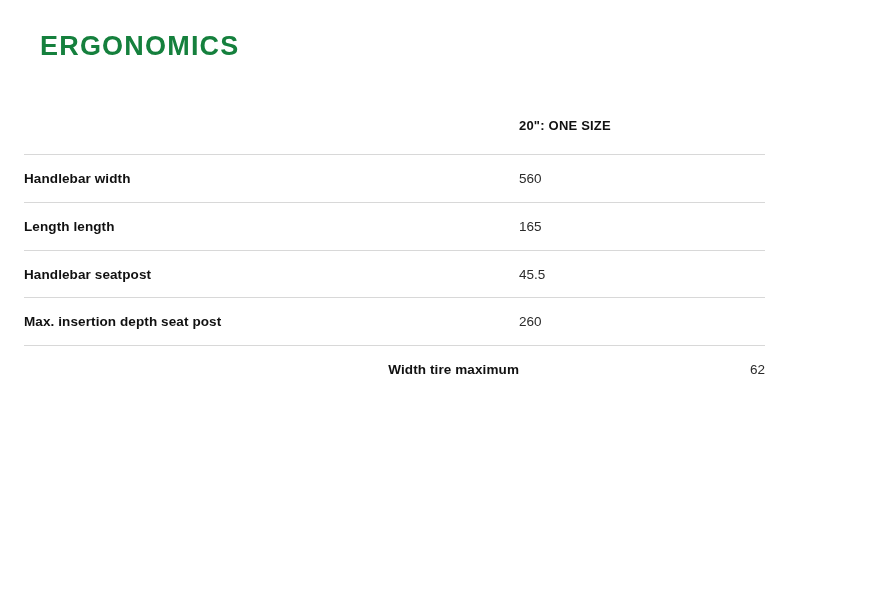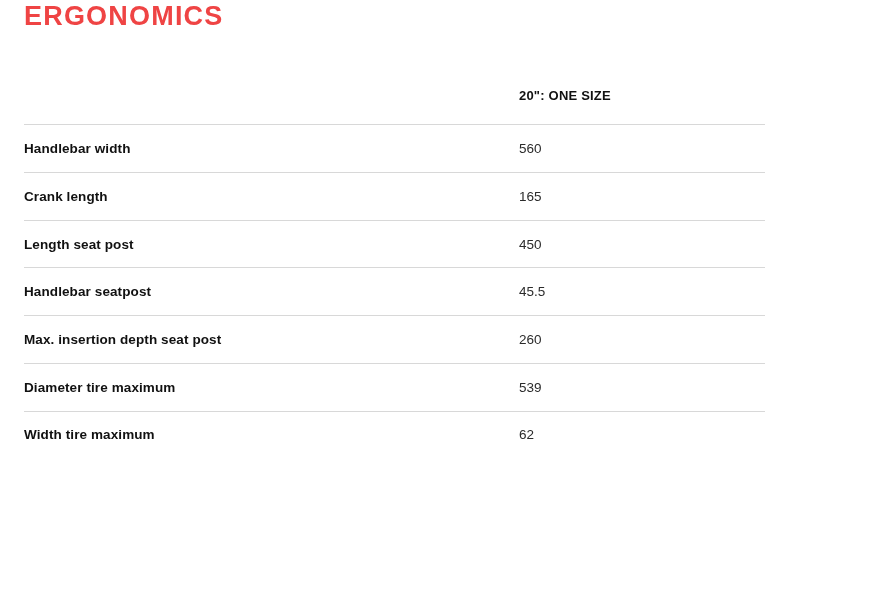--- a/index.html
+++ b/index.html
@@ -18,22 +18,23 @@
     position: relative;
     width: 891px;
     height: 600px;
     box-sizing: border-box;
     padding: 0 24px;
   }
   .page-title {
     font-size: 27px;
     font-weight: bold;
     letter-spacing: 1.2px;
-    margin: 0;
-    color: #ef4444;
+    margin: 16px;
+    padding-top: 14px;
+    color: #15803d;
     text-transform: uppercase;
     line-height: 1.2;
   }
   .spec-table {
     width: 741px;
     border-collapse: collapse;
     margin-top: 44px;
     table-layout: fixed;
   }
   .spec-table col.col-label { width: 495px; }
@@ -61,20 +62,21 @@
   .spec-table tbody tr {
     height: 46.7px;
   }
   .spec-table tbody td {
     border-bottom: 1px solid #d8d8d8;
     font-size: 13.5px;
     height: 46.7px;
   }
   .spec-table tbody tr:last-child td {
     border-bottom: 0;
+    text-align: right;
   }
   .cell-label {
     font-weight: bold;
     color: #111111;
     padding-left: 10px;
     letter-spacing: 0.1px;
   }
   .cell-value {
     font-weight: normal;
     color: #2b2b2b;
@@ -97,38 +99,30 @@
         <th class="header-blank"></th>
         <th class="header-size">20": ONE SIZE</th>
       </tr>
     </thead>
     <tbody>
       <tr>
         <td class="cell-label">Handlebar width</td>
         <td class="cell-value">560</td>
       </tr>
       <tr>
-        <td class="cell-label">Crank length</td>
+        <td class="cell-label">Length length</td>
         <td class="cell-value">165</td>
-      </tr>
-      <tr>
-        <td class="cell-label">Length seat post</td>
-        <td class="cell-value">450</td>
       </tr>
       <tr>
         <td class="cell-label">Handlebar seatpost</td>
         <td class="cell-value">45.5</td>
       </tr>
       <tr>
         <td class="cell-label">Max. insertion depth seat post</td>
         <td class="cell-value">260</td>
-      </tr>
-      <tr>
-        <td class="cell-label">Diameter tire maximum</td>
-        <td class="cell-value">539</td>
       </tr>
       <tr>
         <td class="cell-label">Width tire maximum</td>
         <td class="cell-value">62</td>
       </tr>
     </tbody>
   </table>
 
 </div>
 

